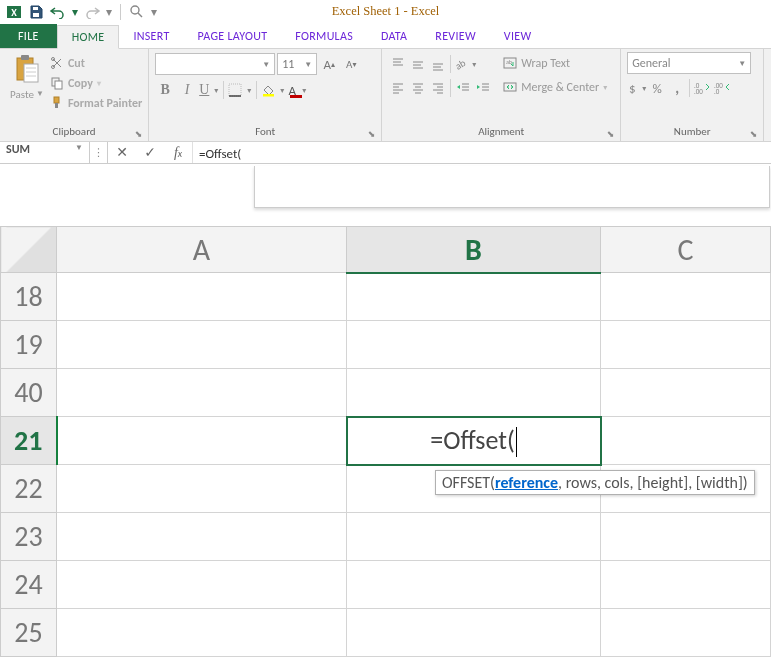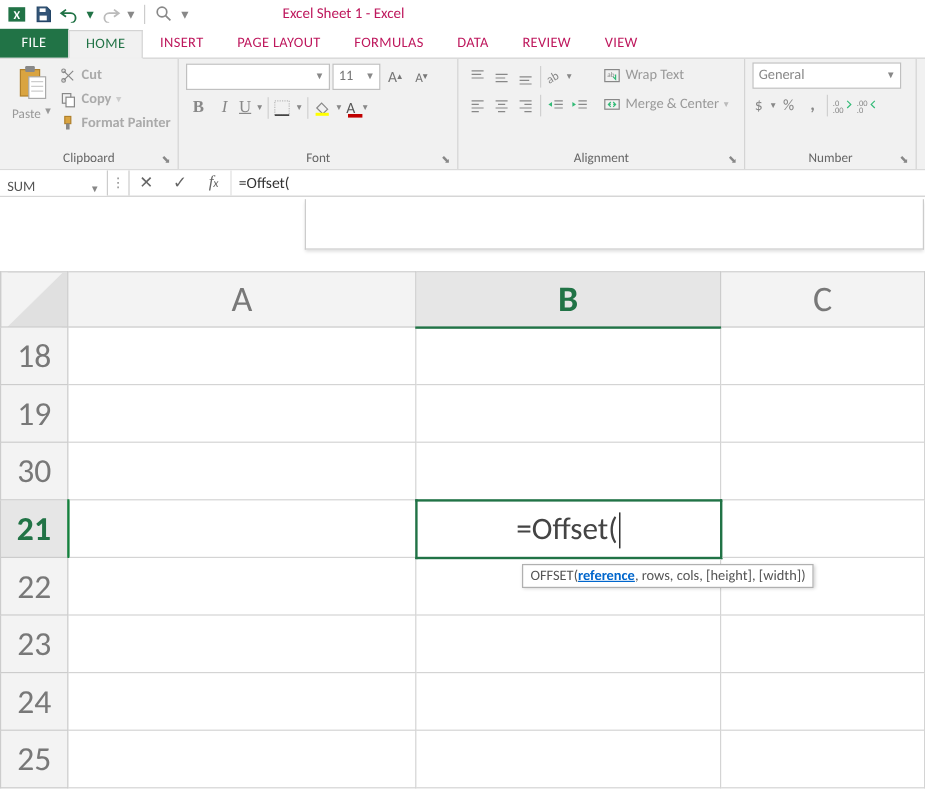--- a/index.html
+++ b/index.html
@@ -4,25 +4,25 @@
 <style>
 * { margin: 0; padding: 0; box-sizing: border-box; font-family: "Segoe UI", Calibri, Arial, sans-serif; }
 body { background: #fff; width: 771px; height: 665px; overflow: hidden; font-size: 12px; color: #444; user-select: none; }
 
 
 .titlebar { height: 24px; background: #fff; display: flex; align-items: center; padding: 0 4px; }
 .qat { display: flex; align-items: center; gap: 2px; }
 .qat-item { width: 20px; height: 20px; display: flex; align-items: center; justify-content: center; color: #217346; }
 .qat-item.gray { color: #888; }
 .qat-sep { width: 1px; height: 16px; background: #ccc; margin: 0 4px; }
-.app-title { position: absolute; left: 50%; transform: translateX(-50%); top: 4px; font-size: 12.5px; color: #be185d; font-weight: 400; width: 300px; }
+.app-title { position: absolute; left: 50%; transform: translateX(-50%); top: 4px; font-size: 12.5px; color: #a16207; font-weight: 400; text-align: center; width: 300px; font-family: Liberation Serif, serif; }
 
 
 .tabs { height: 24px; display: flex; align-items: stretch; background: #fff; }
-.tab { padding: 0 14px; display: flex; align-items: center; font-size: 12px; color: #be185d; text-transform: uppercase; letter-spacing: 0.3px; }
+.tab { padding: 0 14px; display: flex; align-items: center; font-size: 12px; color: #6d28d9; text-transform: uppercase; letter-spacing: 0.3px; }
 .tab.file { background: #217346; color: #fff; padding: 0 18px; font-weight: 400; }
 .tab.active { color: #217346; border: 1px solid #d4d4d4; border-bottom: 1px solid #f1f1f1; background: #f1f1f1; position: relative; top: 1px; }
 
 
 .ribbon { height: 94px; background: #f1f1f1; border-top: 1px solid #d4d4d4; border-bottom: 1px solid #d4d4d4; display: flex; overflow: hidden; }
 .group { display: flex; flex-direction: column; border-right: 1px solid #d4d4d4; padding: 3px 6px 0 6px; }
 .group-body { flex: 1; display: flex; align-items: flex-start; gap: 2px; }
 .group-label { height: 16px; font-size: 11px; color: #666; text-align: center; position: relative; }
 .launcher { position: absolute; right: 0; bottom: 2px; font-size: 9px; color: #888; }
 
@@ -50,21 +50,21 @@
 .align-row { display: flex; gap: 0; align-items: center; height: 24px; }
 .wrap-merge { display: flex; flex-direction: column; gap: 2px; margin-left: 6px; }
 .lbl-btn { display: flex; align-items: center; gap: 4px; font-size: 12px; color: #999; height: 22px; padding: 0 4px; }
 
 
 .num-group-body { flex-direction: column; gap: 2px; width: 130px; }
 .num-format-box { width: 124px; height: 22px; background: #fff; border: 1px solid #c0c0c0; display: flex; align-items: center; padding: 0 4px; font-size: 12px; color: #888; justify-content: space-between; }
 
 
 .fxbar { height: 22px; border-bottom: 1px solid #ccc; display: flex; align-items: stretch; background: #fff; }
-.namebox { width: 90px; border-right: 1px solid #ccc; display: flex; align-items: flex-end; padding: 0 6px; font-size: 12px; color: #555; justify-content: space-between; background: #fff; }
+.namebox { width: 90px; border-right: 1px solid #ccc; display: flex; align-items: flex-start; padding: 0 6px; font-size: 12px; color: #555; justify-content: space-between; background: #fff; font-weight: bold; }
 .fx-extra-handle { width: 18px; border-right: 1px solid #ccc; display:flex; align-items:center; justify-content:center; color:#888;}
 .fx-btns { display: flex; align-items: center; border-right: 1px solid #e0e0e0; }
 .fx-btn { width: 28px; height: 22px; display: flex; align-items: center; justify-content: center; color: #666; font-size: 14px; }
 .fx-label { font-style: italic; font-family: "Times New Roman", serif; font-size: 14px; }
 .formula-input-wrap { flex: 1; position: relative; }
 .formula-input { height: 22px; display: flex; align-items: center; padding: 0 6px; font-size: 13px; color: #333; }
 
 
 .formula-box-extension { position: absolute; left: 254px; top: 166px; width: auto; height: 42px; background: #fff; border: 1px solid #ccc; border-top: none; box-shadow: 0 2px 3px rgba(0,0,0,0.15); padding: 2px 6px; font-size: 13px; }
 
@@ -74,21 +74,21 @@
 .grid th.corner { width: 56px; height: 46px; background: linear-gradient(135deg, #f3f3f3 50%, #e0e0e0 50%); border: 1px solid #ccc; }
 .grid th.colhdr { height: 46px; background: #f3f3f3; border: 1px solid #ccc; font-weight: 400; font-size: 30px; color: #787878; font-family: Calibri, sans-serif; }
 .grid th.colhdr.active { background: #e6e6e6; color: #217346; font-weight: 700; border-bottom: 2px solid #217346; }
 .grid td.rowhdr { width: 56px; height: 48px; background: #f3f3f3; border: 1px solid #ccc; text-align: center; font-size: 28px; color: #787878; font-family: Calibri, sans-serif; font-weight: 400; }
 .grid td.rowhdr.active { background: #e6e6e6; color: #217346; font-weight: 700; border-right: 2px solid #15803d; }
 .grid td.cell { border: 1px solid #d4d4d4; height: 48px; font-size: 26px; font-family: Calibri, sans-serif; padding: 0 4px; text-align: center; position: relative; }
 .grid td.cell.active { border: 2px solid #217346; }
 .cell-cursor { display: inline-block; width: 1px; height: 30px; background: #000; vertical-align: middle; margin-left: 1px; }
 
 
-.func-tooltip { position: absolute; left: 435px; top: 470px; background: #fff; border: 1px solid #b0b0b0; box-shadow: 1px 1px 3px rgba(0,0,0,0.2); padding: 2px 6px; font-size: 12px; color: #555; white-space: nowrap; z-index: 10; }
+.func-tooltip { position: absolute; left: 435px; top: 470px; background: #fff; border: 1px solid #b0b0b0; box-shadow: 1px 1px 3px rgba(0,0,0,0.2); padding: 2px 6px; font-size: 16px; color: #555; white-space: nowrap; z-index: 10; }
 .func-tooltip .ref { color: #0066cc; text-decoration: underline; font-weight: 700; }
 
 .colA { width: 290px; }
 .colB { width: 254px; }
 .colC { width: 170px; }
 
 svg { display: block; }
 </style>
 </head>
 <body>
@@ -437,21 +437,21 @@
           <td class="cell"></td>
           <td class="cell"></td>
         </tr>
     <tr>
           <td class="rowhdr">19</td>
           <td class="cell"></td>
           <td class="cell"></td>
           <td class="cell"></td>
         </tr>
     <tr>
-          <td class="rowhdr">30</td>
+          <td class="rowhdr">40</td>
           <td class="cell"></td>
           <td class="cell"></td>
           <td class="cell"></td>
         </tr>
     <tr>
           <td class="rowhdr active">21</td>
           <td class="cell"></td>
           <td class="cell active"><span>=Offset(</span><span class="cell-cursor"></span></td>
           <td class="cell"></td>
         </tr>

